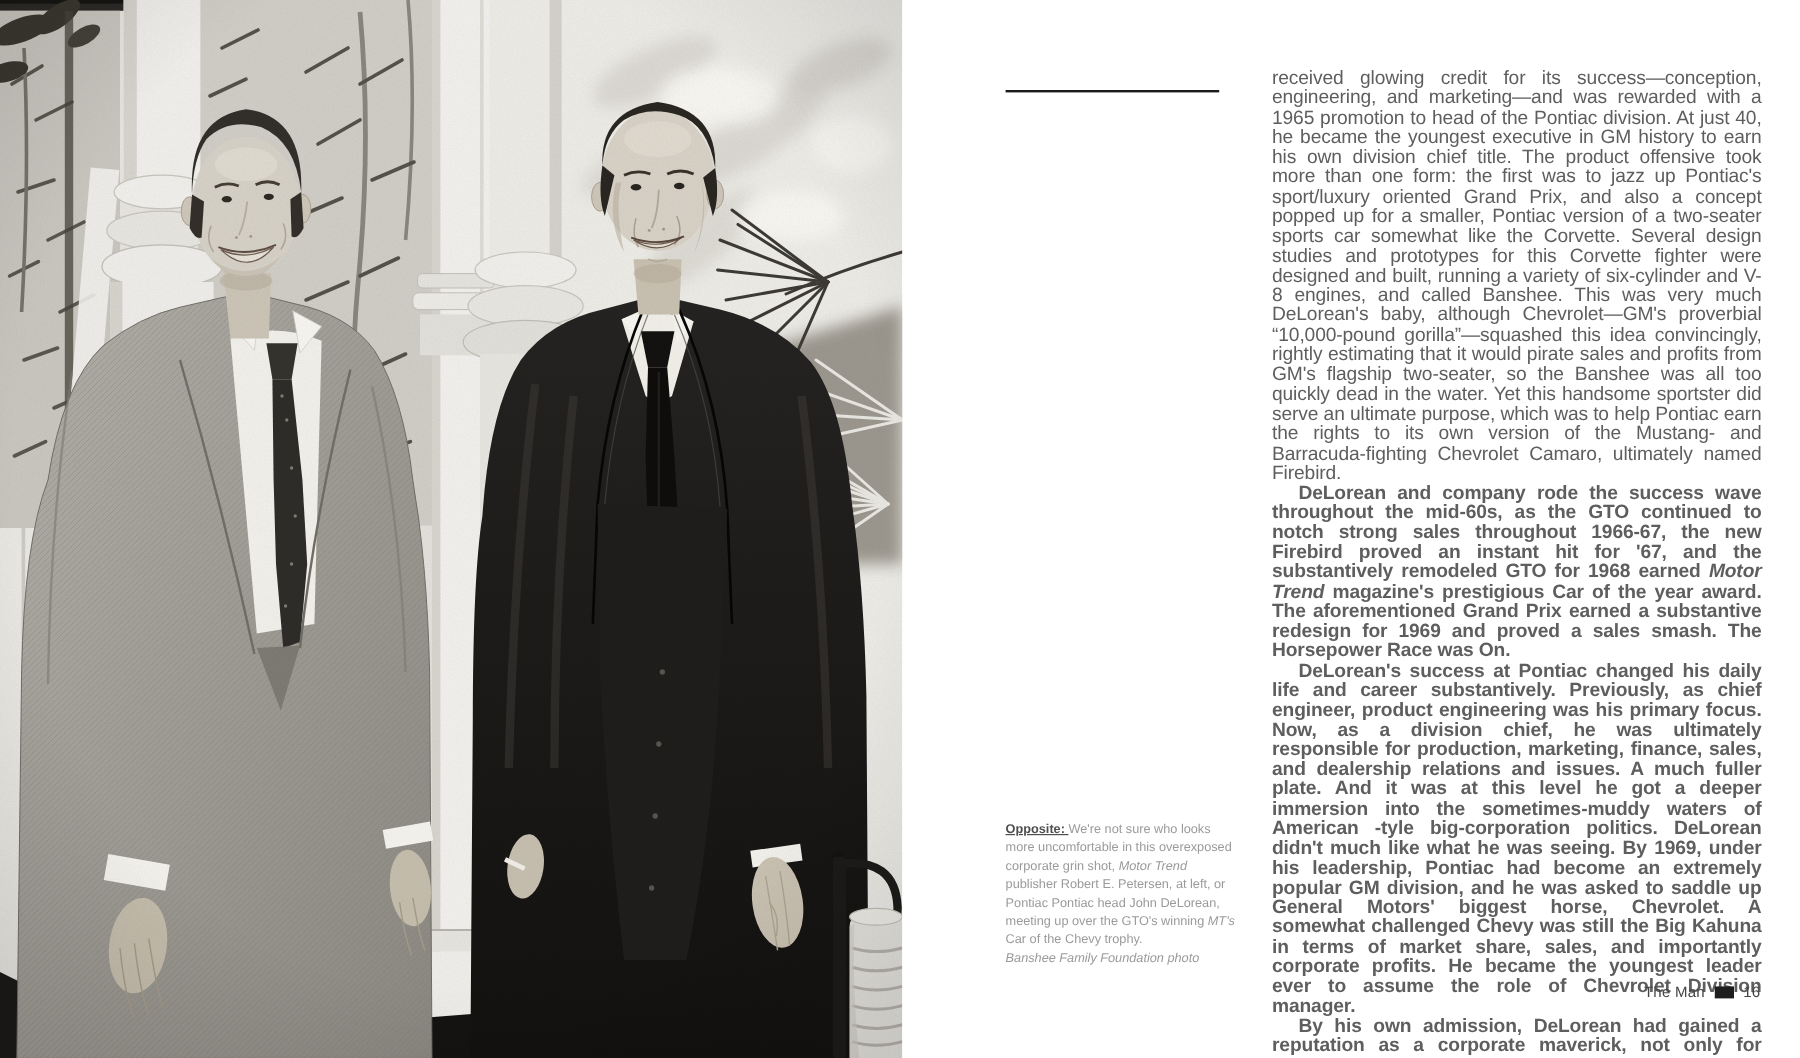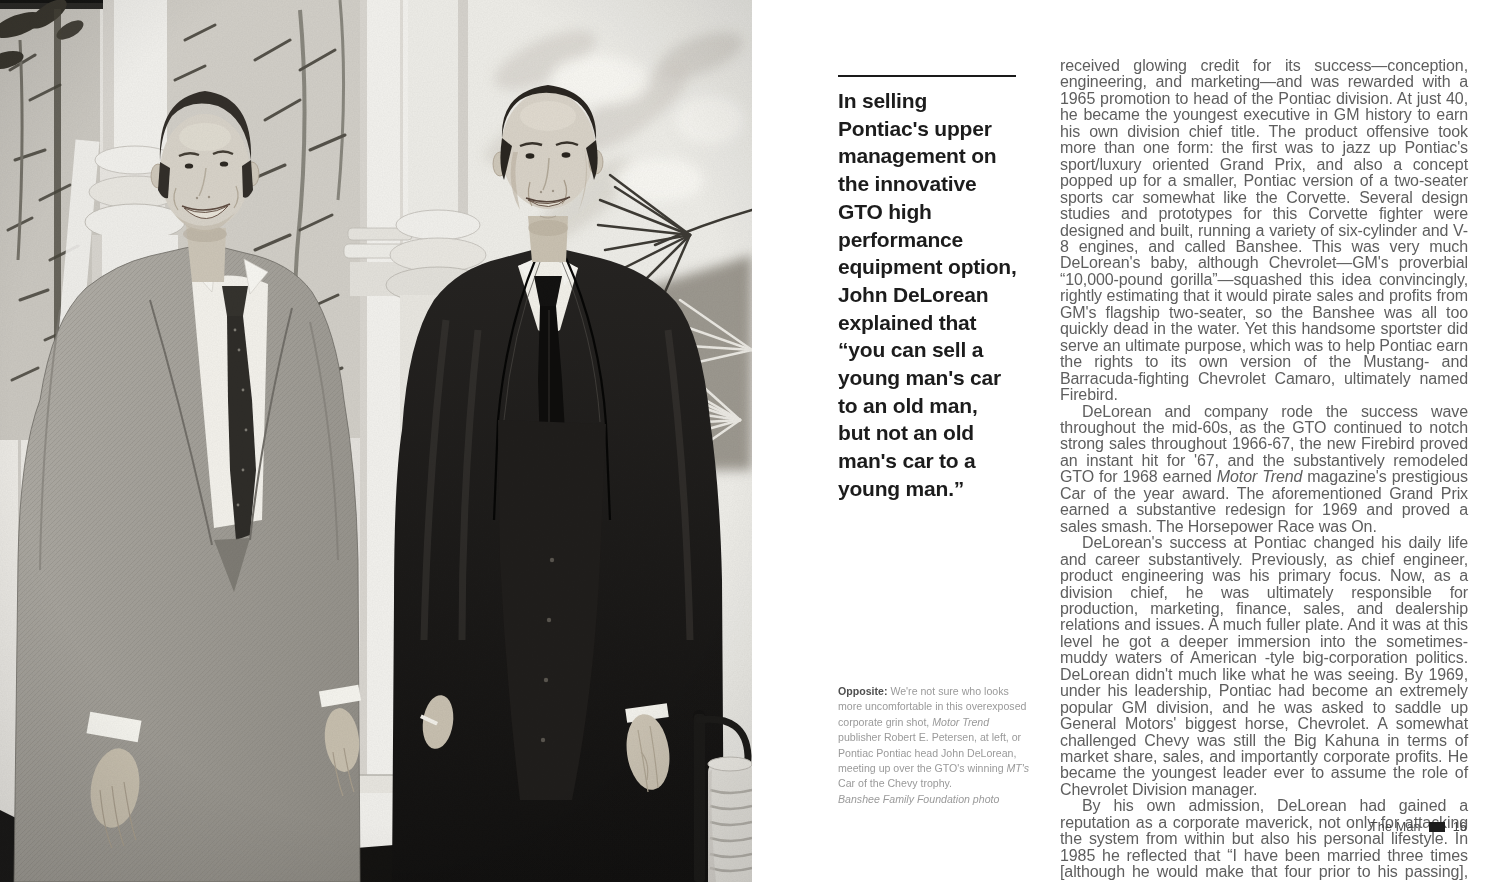--- a/index.html
+++ b/index.html
@@ -15,30 +15,30 @@
   .pullquote-rule{position:absolute;left:86px;top:75px;width:178px;height:2px;background:#1a1a1a;}
   .pullquote{
     position:absolute;left:86px;top:87px;width:224px;
     font-size:21px;line-height:27.7px;font-weight:bold;color:#1c1c1c;
     white-space:pre-line;letter-spacing:-0.2px;
   }
   .caption{
     position:absolute;left:86px;top:684px;width:196px;
     font-size:10.6px;line-height:15.4px;color:#9a9a9a;
   }
-  .caption .rb{font-weight:bold;color:#4f4f4f;}
+  .caption .rb{font-weight:bold;color:#4f4f4f;text-decoration:underline;}
   .caption .ri{font-style:italic;}
   .credit{font-style:italic;color:#9a9a9a;}
 
   .body-col{
     position:absolute;left:308px;top:58px;width:408px;
     font-size:16px;line-height:16.45px;color:#5e5e5e;letter-spacing:-0.1px;
   }
   .para{margin:0;text-align:justify;}
-  .para.ind{text-indent:22px;}
+  .para.ind{text-indent:22px;font-weight:bold;}
   .para .ri{font-style:italic;}
 
   .page-footer{
     position:absolute;right:33px;top:820px;
     display:flex;align-items:center;gap:8px;
     font-size:12.5px;color:#454545;letter-spacing:0.2px;justify-content:center;
   }
   .marker{display:inline-block;width:16px;height:10px;background:#1d1d1d;}
 </style>
 </head>
@@ -362,35 +362,20 @@
       </g>
 
       <rect x="0" y="0" width="752" height="882" fill="url(#vig)"></rect>
       <rect x="0" y="0" width="752" height="882" filter="url(#grain)"></rect>
     </svg>
   </div>
 
   <div class="text-page">
 
     <div class="pullquote-rule"></div>
-    <div class="pullquote">In selling
-Pontiac's upper
-management on
-the innovative
-GTO high
-performance
-equipment option,
-John DeLorean
-explained that
-“you can sell a
-young man's car
-to an old man,
-but not an old
-man's car to a
-young man.”</div>
 
     <div class="caption">
       <span><span class="rb">Opposite: </span><span>We're not sure who looks more uncomfortable in this overexposed corporate grin shot, </span><span class="ri">Motor Trend</span><span> publisher Robert E. Petersen, at left, or Pontiac Pontiac head John DeLorean, meeting up over the GTO's winning </span><span class="ri">MT's</span><span> Car of the Chevy trophy.</span></span>
       <div class="credit">Banshee Family Foundation photo</div>
     </div>
 
     <div class="body-col">
         <p class="para"><span>received glowing credit for its success—conception, engineering, and marketing—and was rewarded with a 1965 promotion to head of the Pontiac division. At just 40, he became the youngest executive in GM history to earn his own division chief title. The product offensive took more than one form: the first was to jazz up Pontiac's sport/luxury oriented Grand Prix, and also a concept popped up for a smaller, Pontiac version of a two-seater sports car somewhat like the Corvette. Several design studies and prototypes for this Corvette fighter were designed and built, running a variety of six-cylinder and V-8 engines, and called Banshee. This was very much DeLorean's baby, although Chevrolet—GM's proverbial “10,000-pound gorilla”—squashed this idea convincingly, rightly estimating that it would pirate sales and profits from GM's flagship two-seater, so the Banshee was all too quickly dead in the water. Yet this handsome sportster did serve an ultimate purpose, which was to help Pontiac earn the rights to its own version of the Mustang- and Barracuda-fighting Chevrolet Camaro, ultimately named Firebird.</span></p>
         <p class="para ind"><span>DeLorean and company rode the success wave throughout the mid-60s, as the GTO continued to notch strong sales throughout 1966-67, the new Firebird proved an instant hit for '67, and the substantively remodeled GTO for 1968 earned </span><span class="ri">Motor Trend</span><span> magazine's prestigious Car of the year award. The aforementioned Grand Prix earned a substantive redesign for 1969 and proved a sales smash. The Horsepower Race was On.</span></p>
         <p class="para ind"><span>DeLorean's success at Pontiac changed his daily life and career substantively. Previously, as chief engineer, product engineering was his primary focus. Now, as a division chief, he was ultimately responsible for production, marketing, finance, sales, and dealership relations and issues. A much fuller plate. And it was at this level he got a deeper immersion into the sometimes-muddy waters of American -tyle big-corporation politics. DeLorean didn't much like what he was seeing. By 1969, under his leadership, Pontiac had become an extremely popular GM division, and he was asked to saddle up General Motors' biggest horse, Chevrolet. A somewhat challenged Chevy was still the Big Kahuna in terms of market share, sales, and importantly corporate profits. He became the youngest leader ever to assume the role of Chevrolet Division manager.</span></p>

